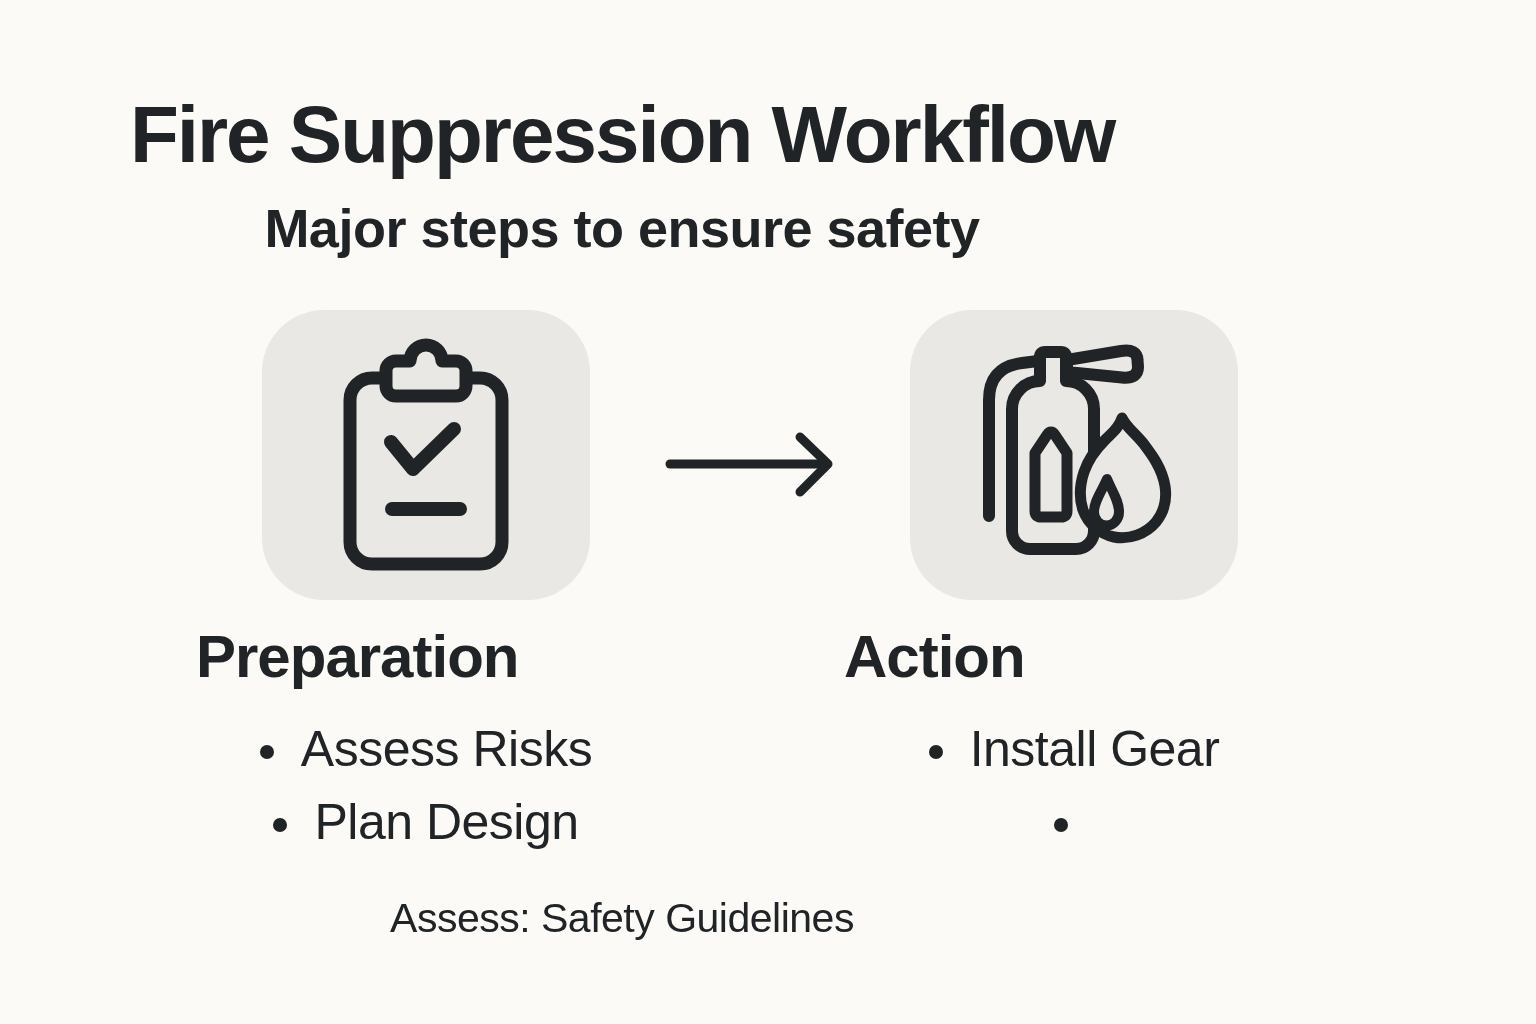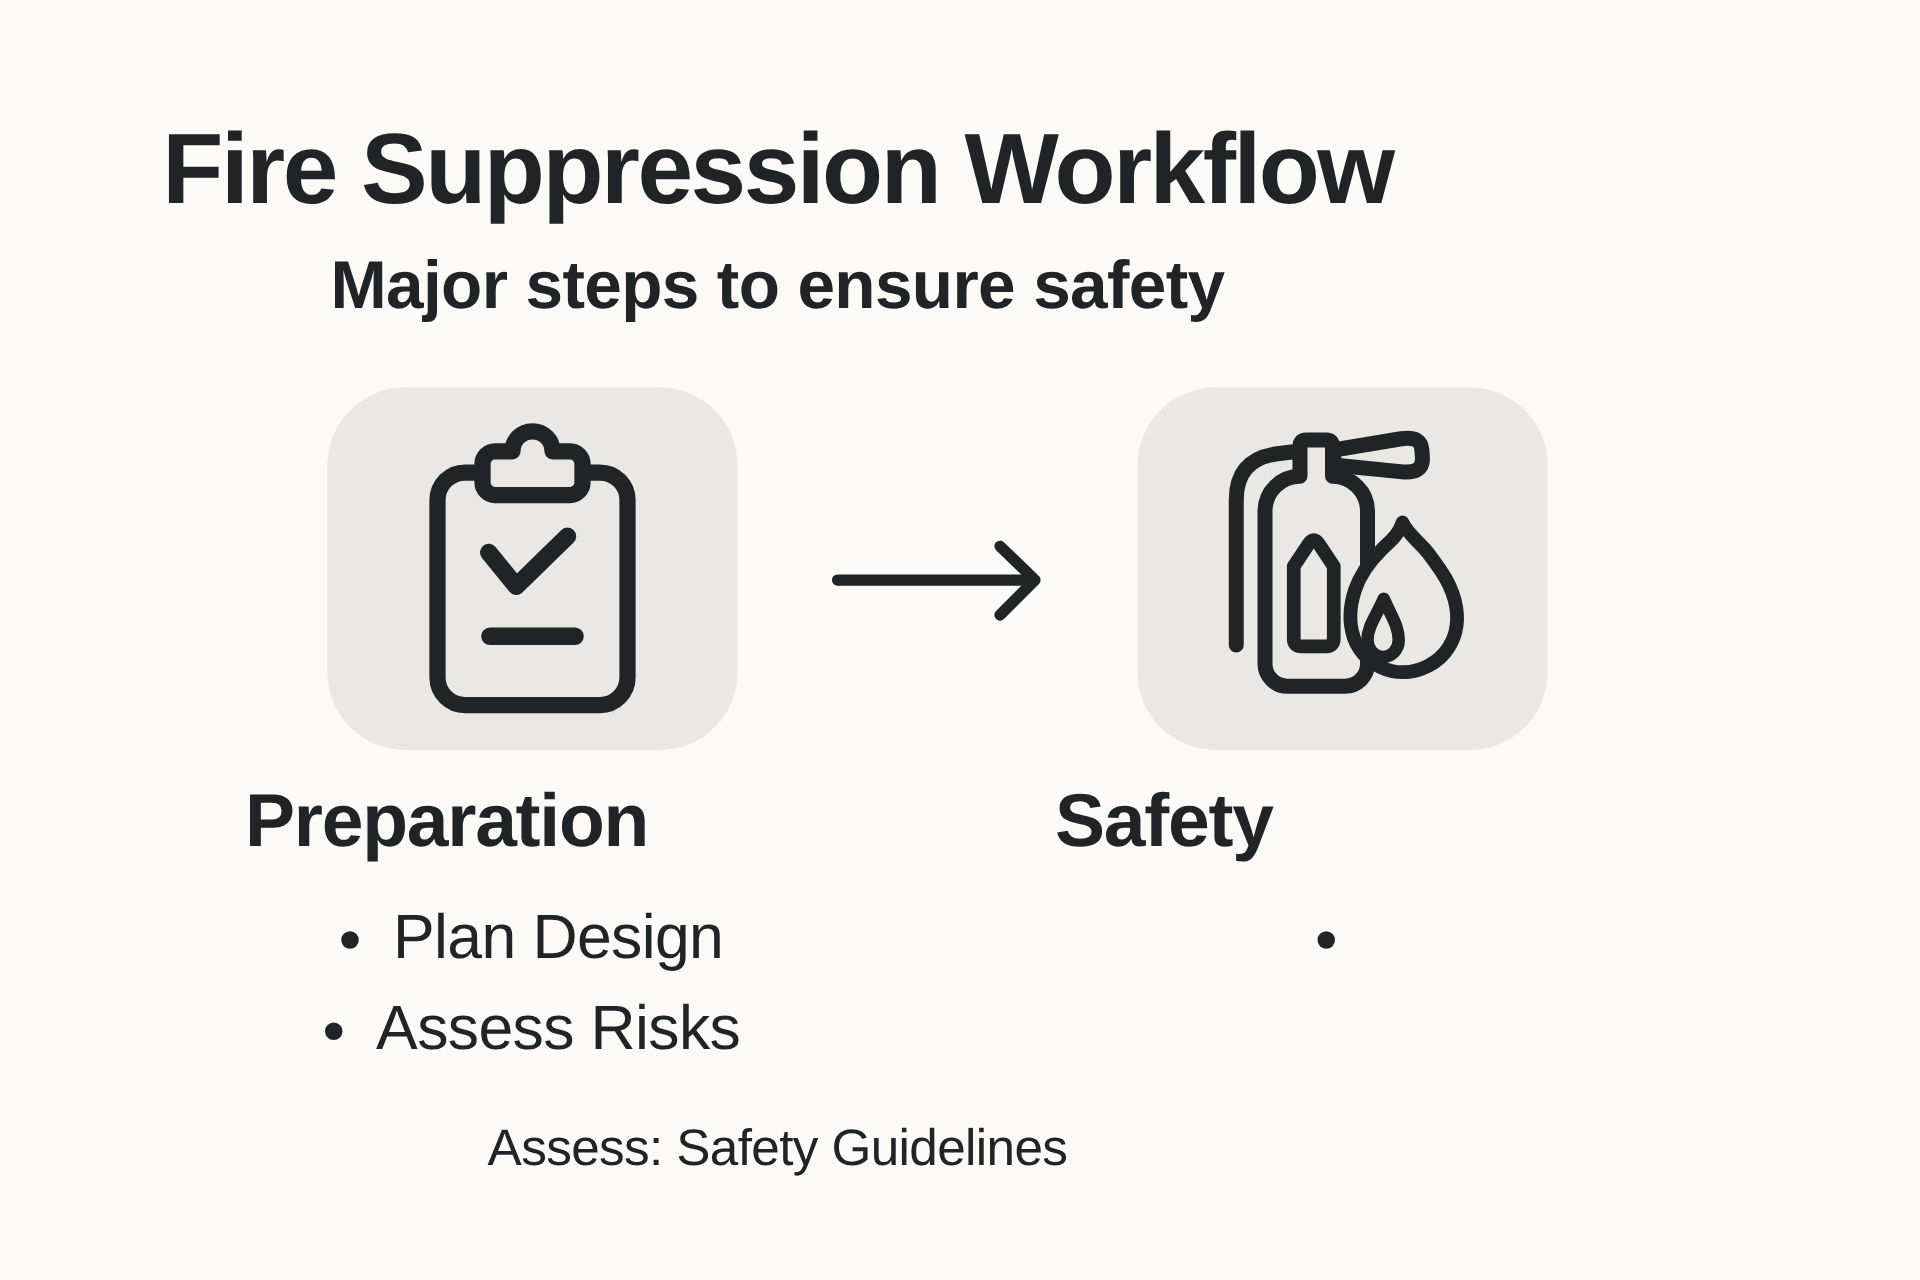--- a/index.html
+++ b/index.html
@@ -76,25 +76,25 @@
         <rect x="6" y="37" width="152" height="186" rx="22" stroke-width="13"></rect>
         <path d="M52 20 h14 a16 16 0 0 1 32 0 h14 a10 10 0 0 1 10 10 v15 a10 10 0 0 1 -10 10 H52 a10 10 0 0 1 -10 -10 V30 a10 10 0 0 1 10 -10 z" fill="var(--card-background)" stroke-width="13"></path>
         <path d="M47 101 L69 128 L110 88" stroke-width="14"></path>
         <path d="M48 168 H116" stroke-width="14"></path>
       </svg>
     </div>
     <h2 class="step-name">Preparation</h2>
     <ul class="bullets">
       <li>
         <span class="dot"></span>
-        <span>Plan Design</span>
+        <span>Assess Risks</span>
       </li>
       <li>
         <span class="dot"></span>
-        <span>Assess Risks</span>
+        <span>Plan Design</span>
       </li>
     </ul>
   </section>
 
   <svg class="arrow" width="172" height="80" viewBox="0 0 172 80" fill="none" stroke="currentColor" stroke-width="9" stroke-linecap="round" stroke-linejoin="round">
     <path d="M6 40 H158"></path>
     <path d="M136 13 L164 40 L136 68"></path>
   </svg>
 
   <section class="step right">
@@ -107,22 +107,26 @@
 
         <path d="M71 4 H87 Q92 4 92 9 V33 A28 28 0 0 1 120 61 V183 A18 18 0 0 1 102 201 H56 A18 18 0 0 1 38 183 V61 A28 28 0 0 1 66 33 V9 Q66 4 71 4 Z" stroke-width="12"></path>
 
         <path d="M61 163 V105 L73 87 Q77 81 81 87 L93 105 V163 Q93 169 87 169 H67 Q61 169 61 163 Z" stroke-width="11"></path>
 
         <path d="M148 70 C145 80 138 85 131 92 C122 101 114 112 110 124 C106 136 105 150 109 162 C114 176 126 186 140 189 C155 192 172 186 182 174 C190 164 193 151 191 138 C188 120 178 107 169 95 C161 85 152 79 148 70 Z" fill="var(--card-background)" stroke-width="11"></path>
 
         <path d="M133 131 C127 145 120 153 120 164 A12.5 13.5 0 0 0 145 164 C145 153 139 145 133 131 Z" fill="var(--card-background)" stroke-width="10"></path>
       </svg>
     </div>
-    <h2 class="step-name">Safety</h2>
+    <h2 class="step-name">Action</h2>
     <ul class="bullets">
+      <li>
+        <span class="dot"></span>
+        <span>Install Gear</span>
+      </li>
       <li>
         <span class="dot"></span>
       </li>
     </ul>
   </section>
 
   <footer class="source">Assess: Safety Guidelines</footer>
 
 </div>
 

